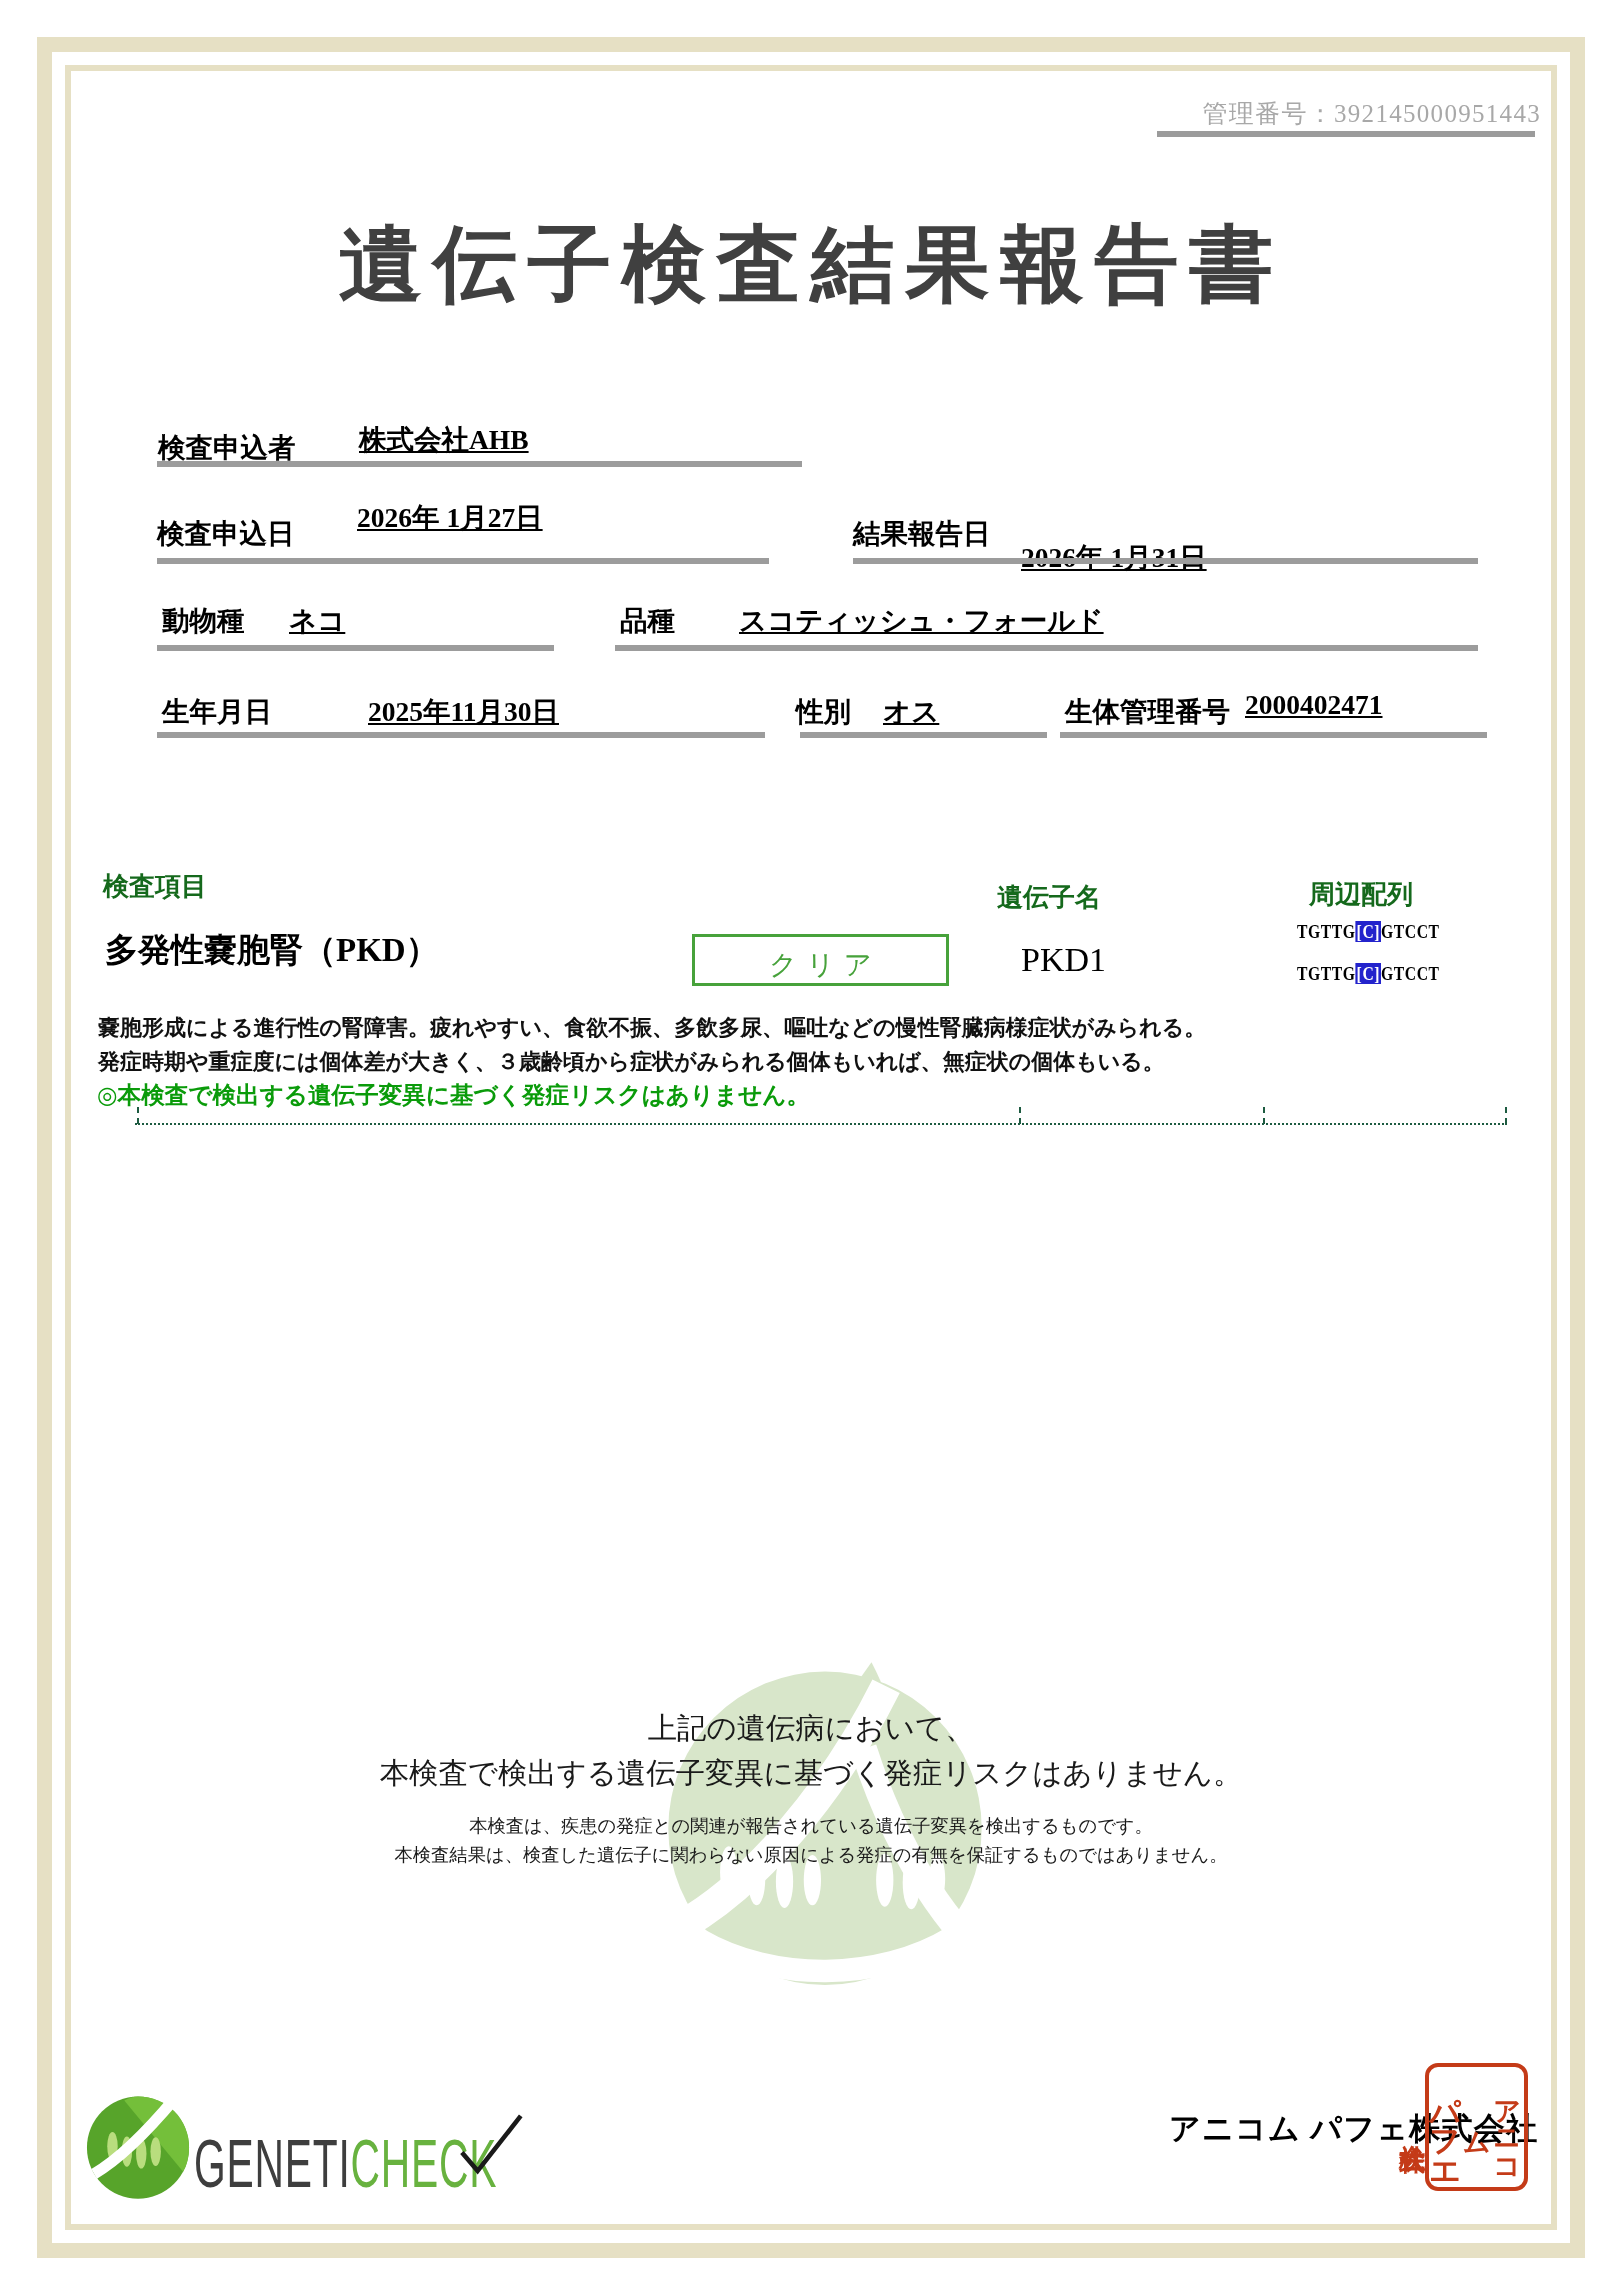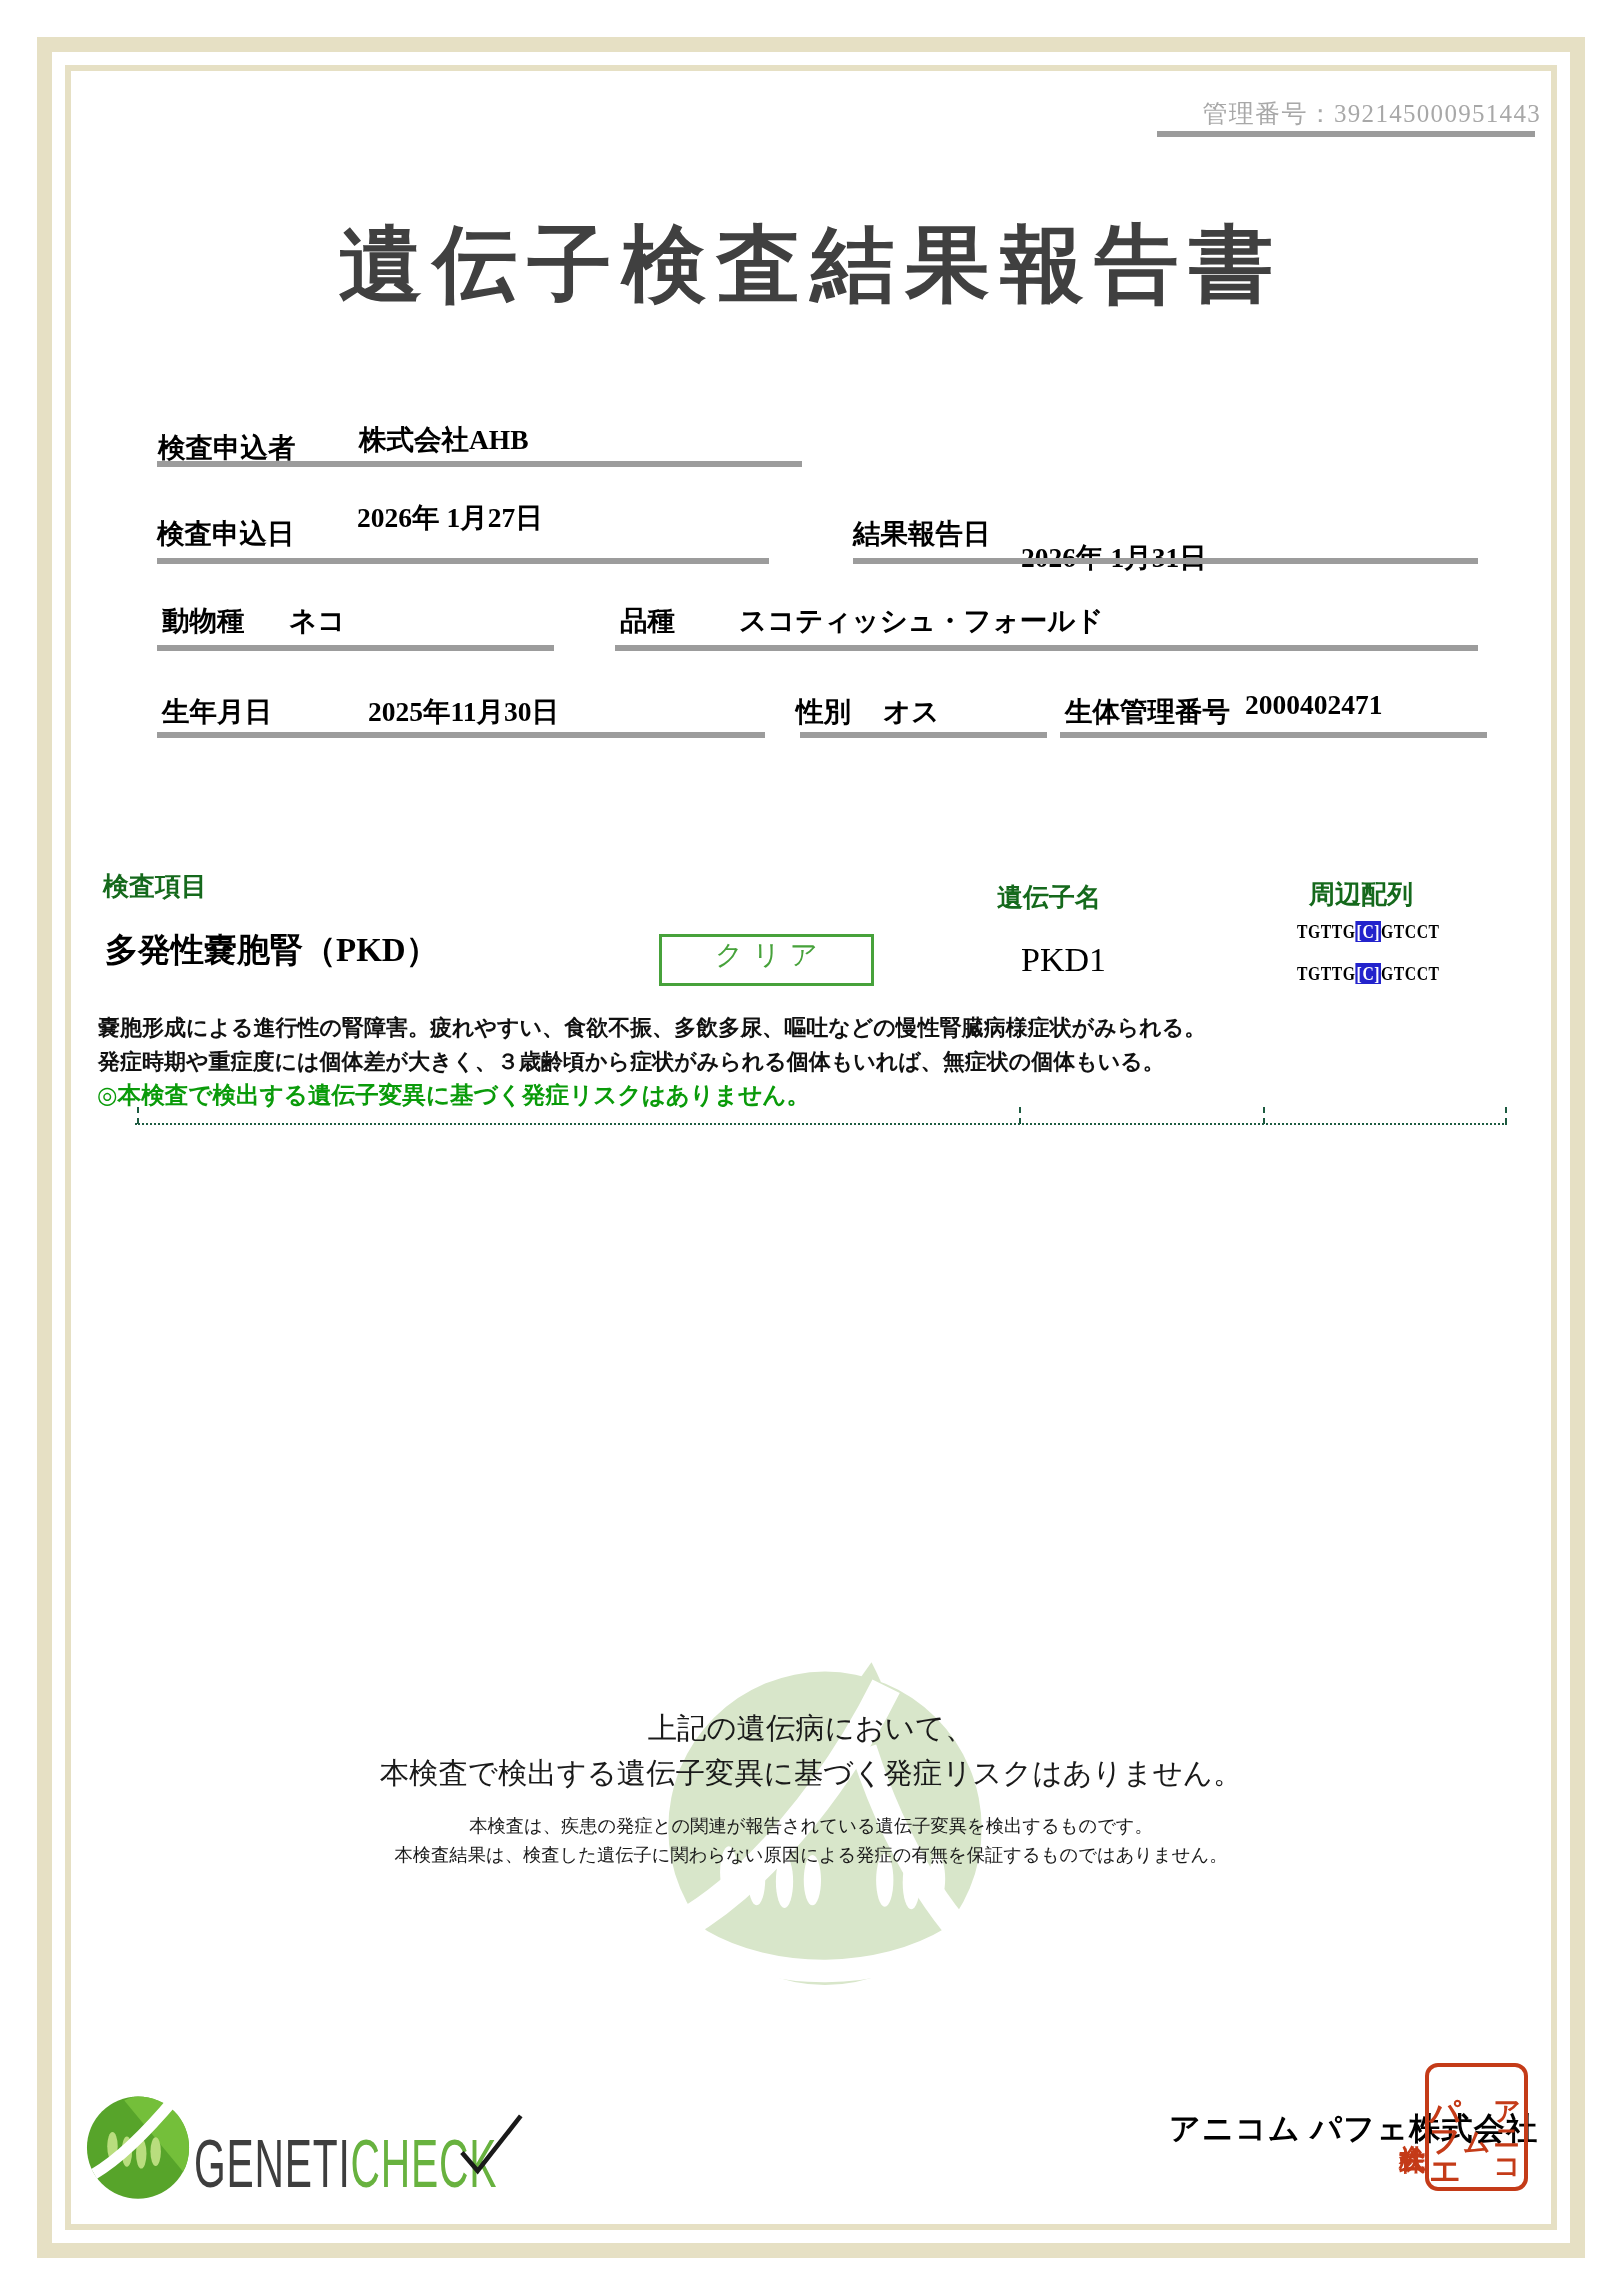--- a/index.html
+++ b/index.html
@@ -18,28 +18,28 @@
   
   .ctrl { top:97px; right:81px; font-size:25px; color:#a8a8a8; letter-spacing:1.3px; }
   .ctrl-bar { top:131px; left:1157px; width:378px; height:5.9px; background:#9b9b9b; }
 
   
   .title { top:208px; left:0; width:100%; text-align:center; font-size:84px;
            font-weight:700; letter-spacing:10.5px; color:#404040; }
 
   
   .flabel { font-size:27.5px; font-weight:700; color:#000; white-space:nowrap; }
-  .fvalue { font-size:27.5px; font-weight:600; color:#000; white-space:nowrap; }
+  .fvalue { font-size:27.5px; font-weight:600; color:#000; white-space:nowrap;text-decoration:underline; }
   .fbar   { height:5.9px; background:#9c9c9c; }
 
   
   .thead  { font-size:26px; font-weight:700; color:#15691c; white-space:nowrap; }
   .item   { font-size:33px; font-weight:700; color:#000; white-space:nowrap; }
-  .clearbox { left:659px; top:934px; width:215px; height:52px; border:3.3px solid #47a23b;
-              display:flex; align-items:flex-start; justify-content:center; }
+  .clearbox { left:692px; top:934px; width:257px; height:52px; border:3.3px solid #47a23b;
+              display:flex; align-items:flex-end; justify-content:center; }
   .cleartxt { font-size:27.5px; color:#47a23b; letter-spacing:9.2px; padding-left:9.2px; }
   .gene   { font-size:34px; font-weight:500; color:#000; }
   .seq    { font-size:19.6px; font-weight:600; color:#000; white-space:nowrap;
             transform:scaleX(0.8); transform-origin:left top; letter-spacing:0.7px; }
   .seq .variant { background:#2323cc; color:#ffffff; padding:0 1.3px; }
   .desc   { font-size:22px; font-weight:700; color:#111; white-space:nowrap; }
   .hl     { font-size:23.6px; font-weight:700; color:#0a9b0a; white-space:nowrap; }
 
   .vdash  { top:1107px; height:17px; width:0; border-left:2px dashed #1d5b41; }
   .hdots  { top:1123px; left:135px; width:1372px; height:0; border-top:2.6px dotted #1d5b41; }

